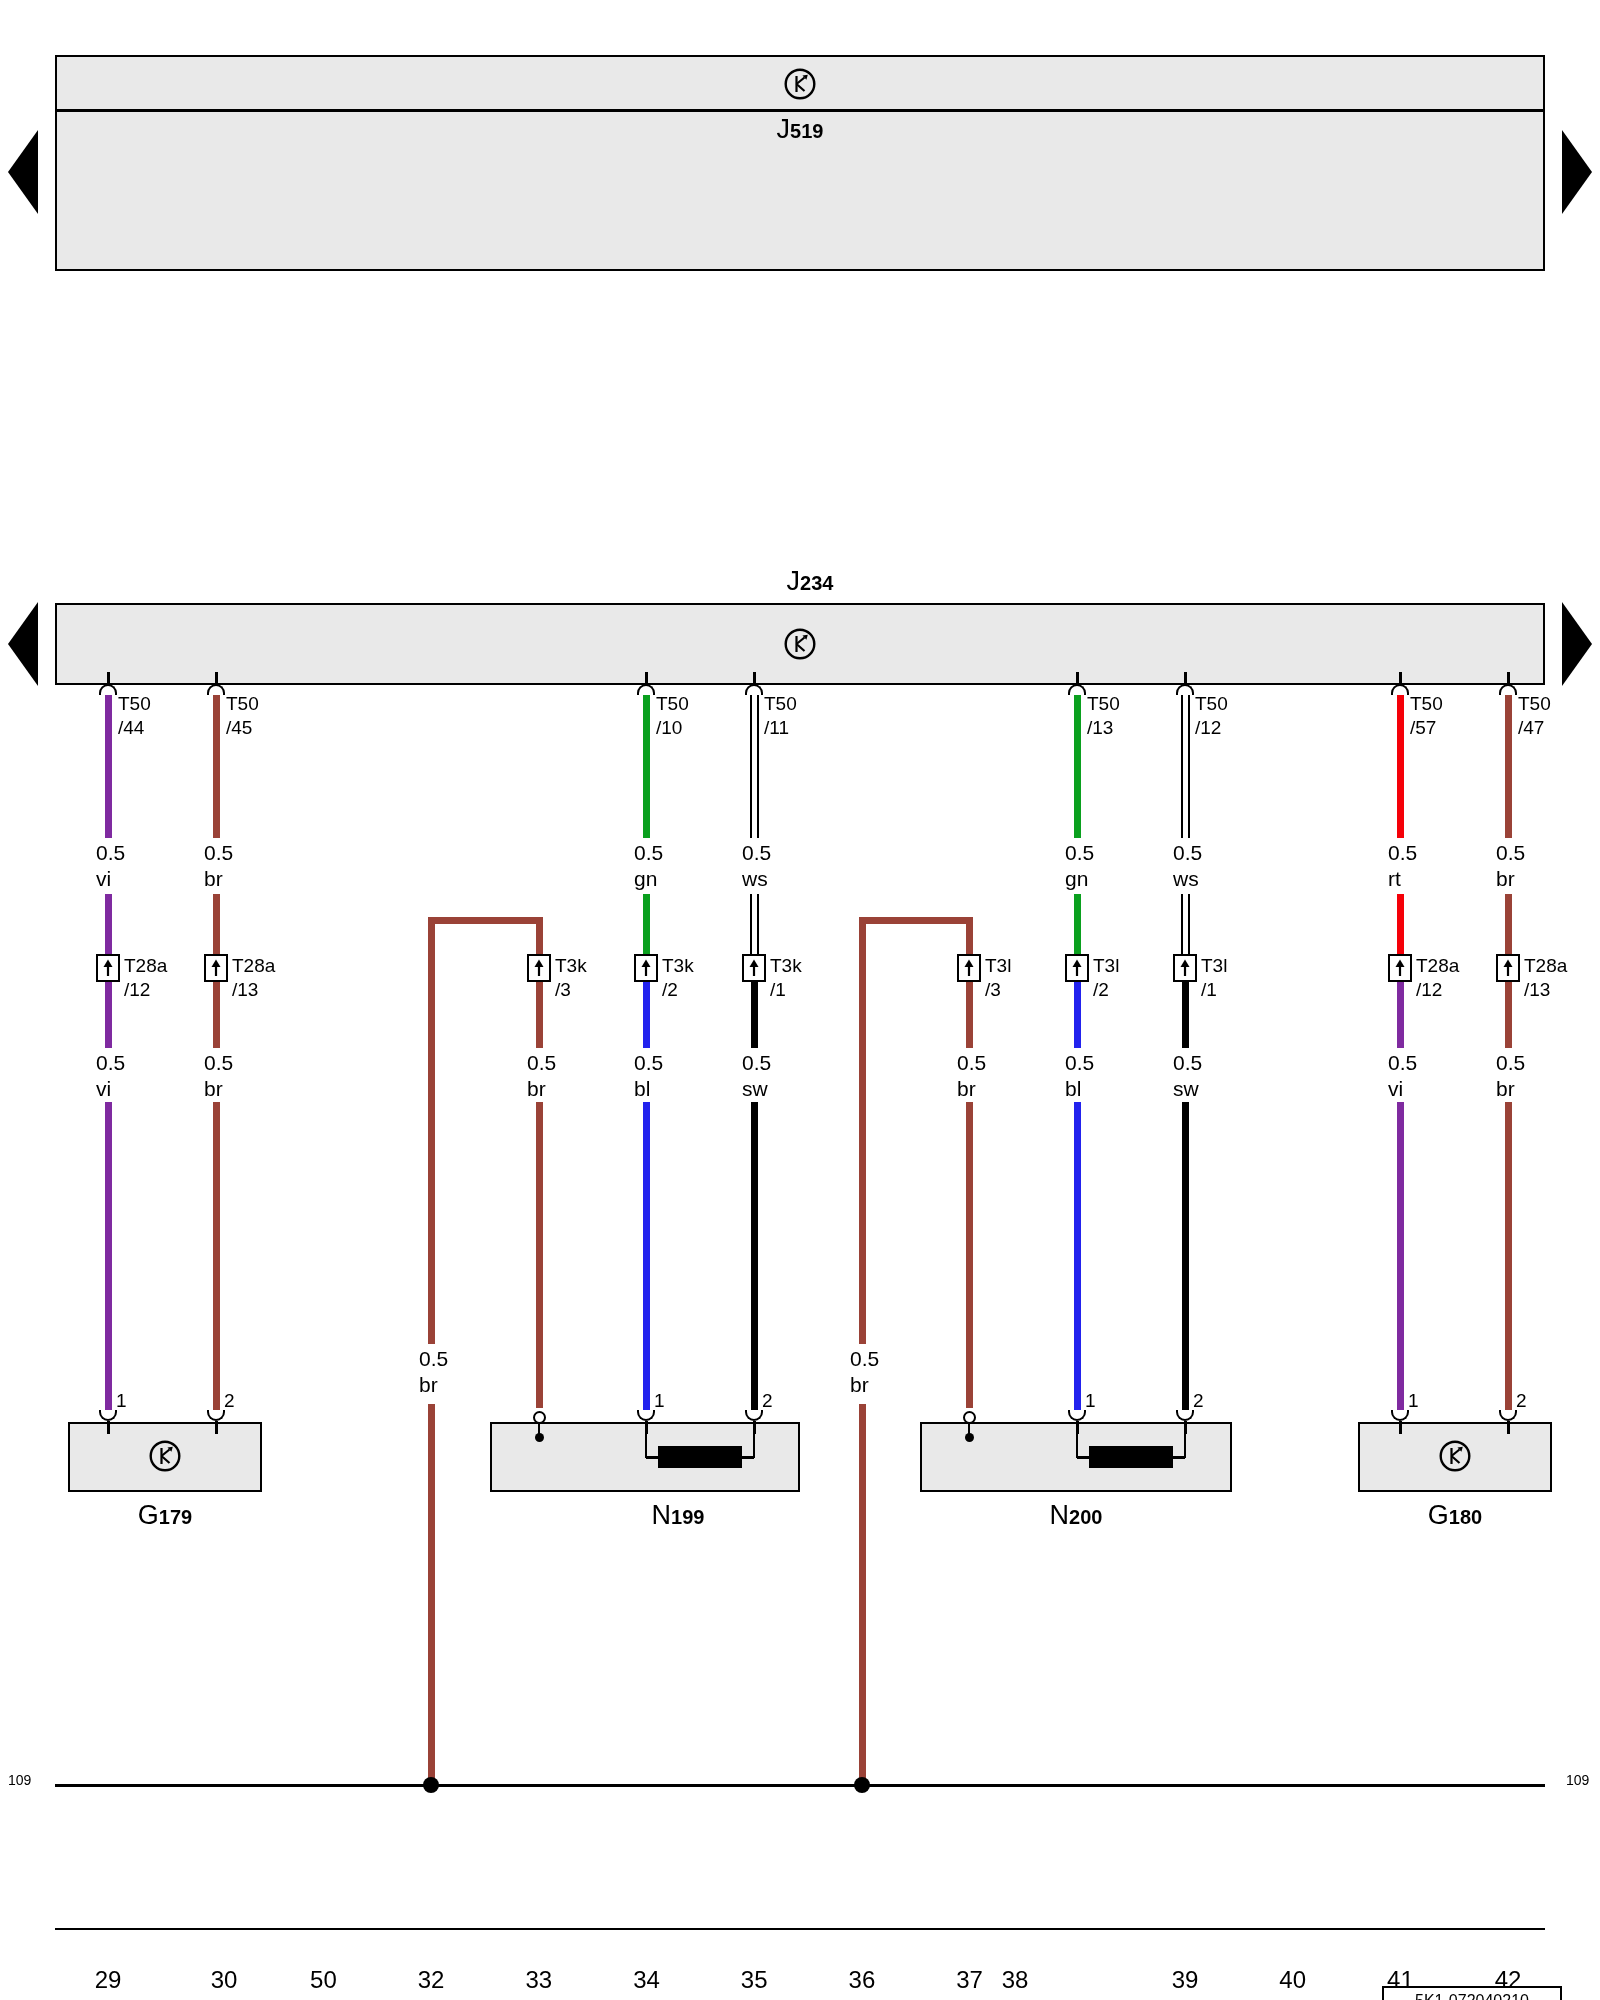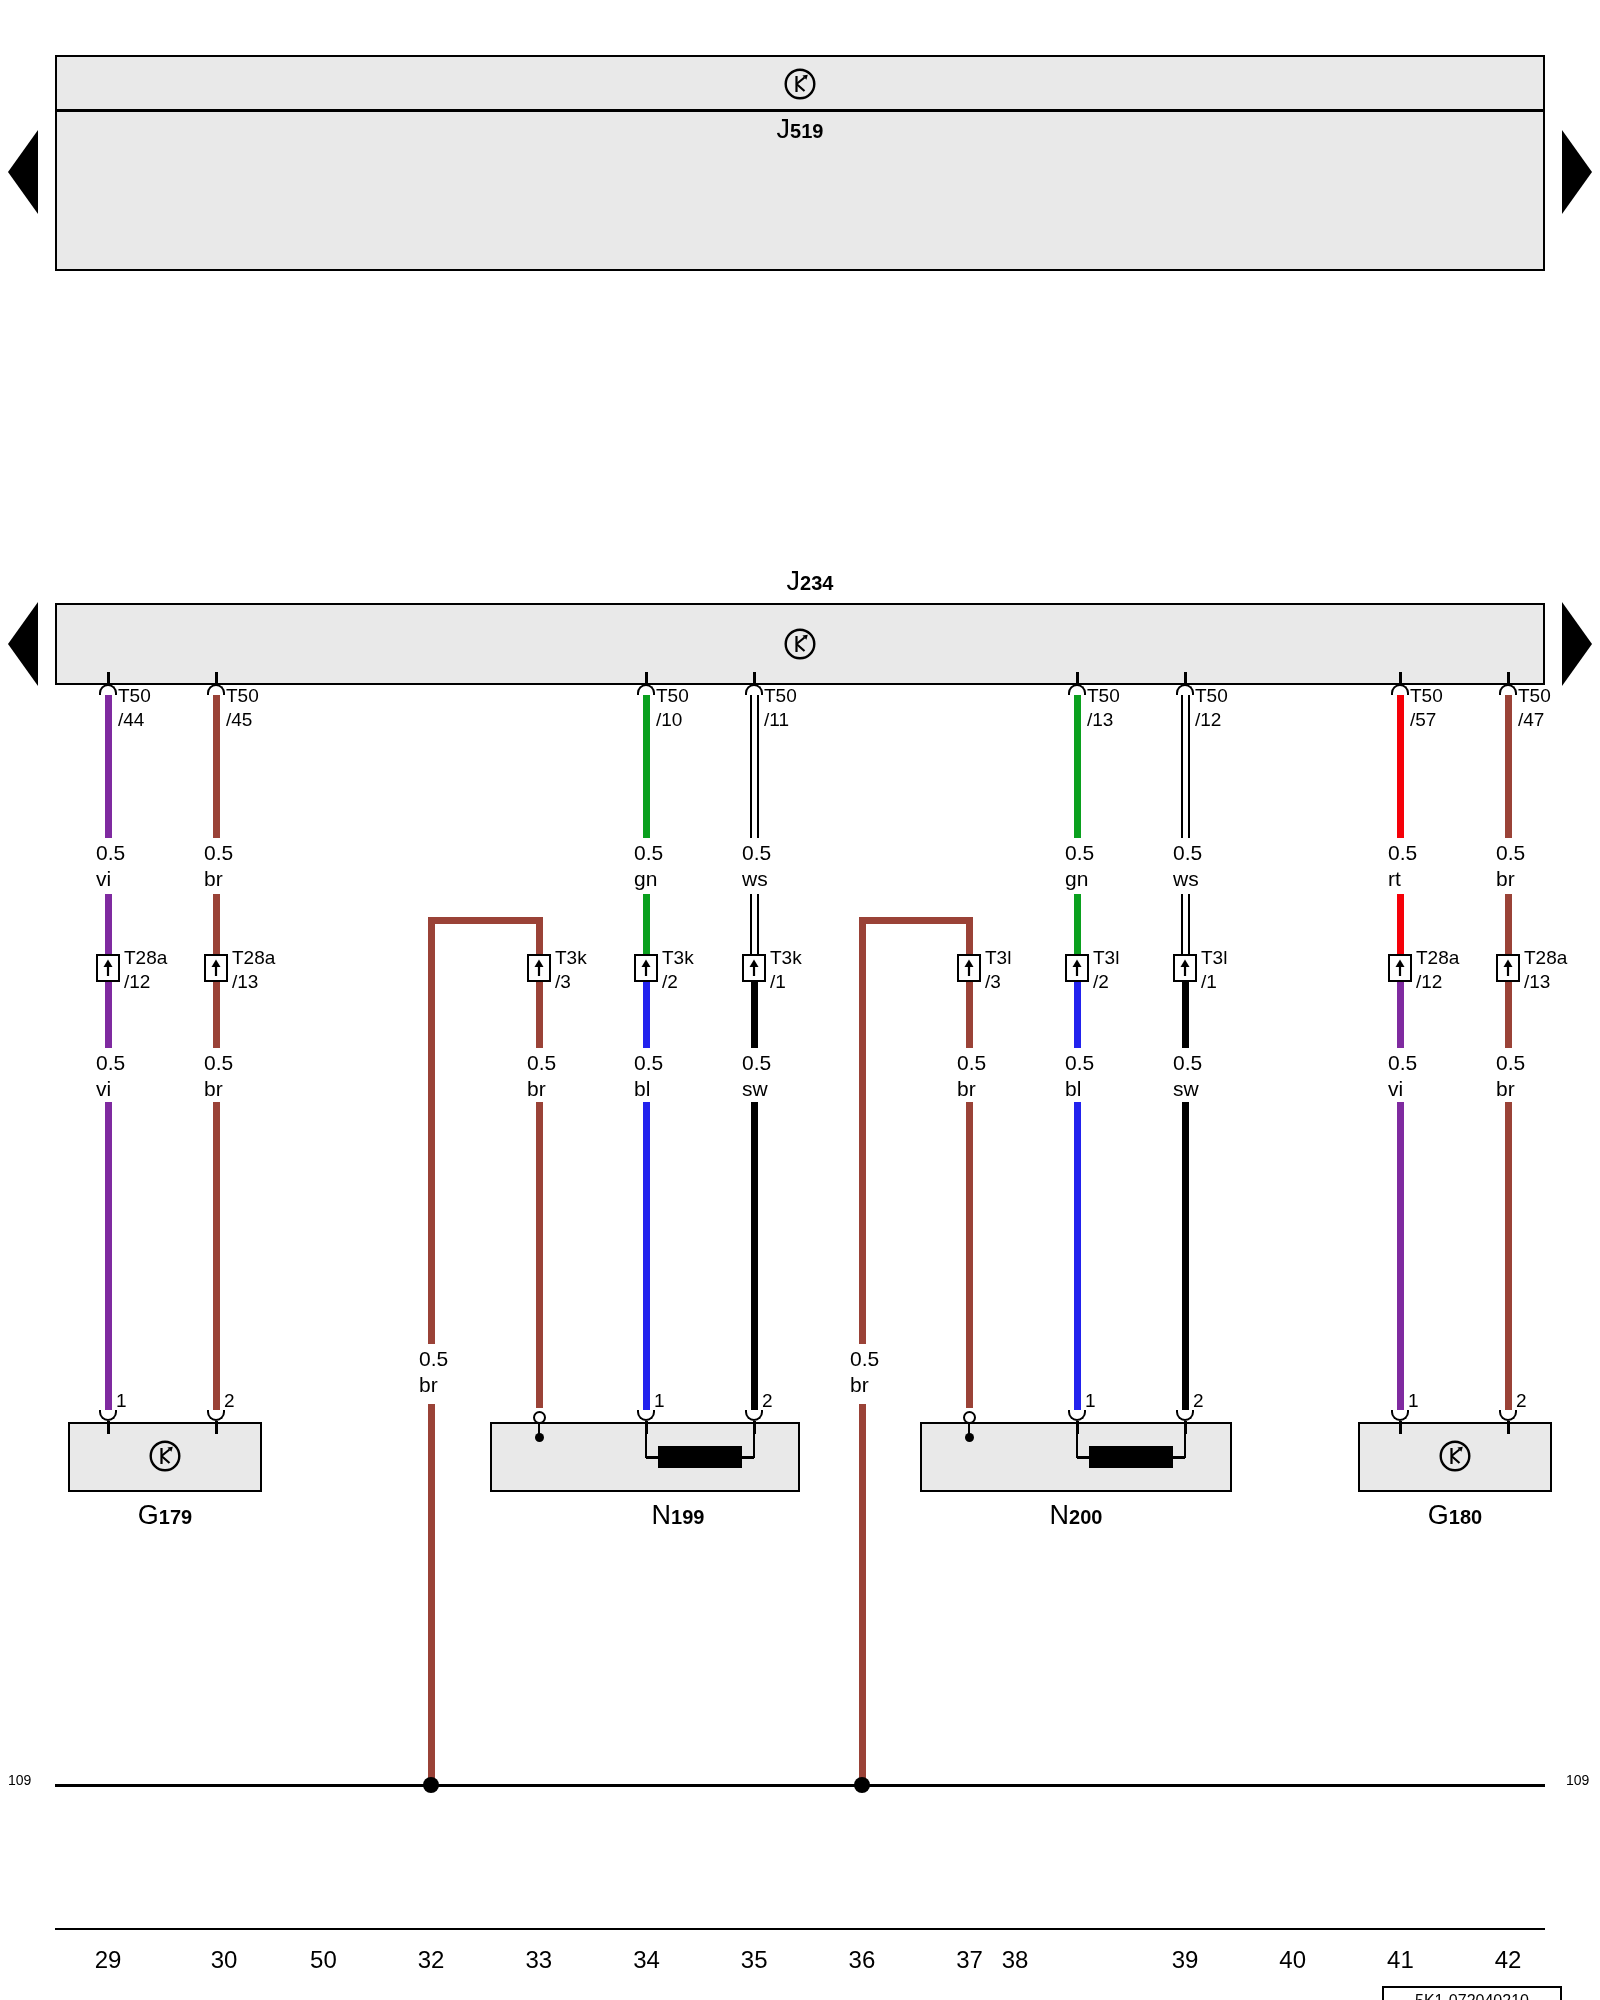--- a/index.html
+++ b/index.html
@@ -5,25 +5,25 @@
   * { margin:0; padding:0; box-sizing:border-box; }
   html,body { background:#ffffff; }
   #stage {
     position:relative; width:1600px; height:2000px; background:#fff;
     font-family:"Liberation Sans","DejaVu Sans",sans-serif; color:#000; overflow:hidden;
   }
   .module-box { position:absolute; background:#e9e9e9; border:2.5px solid #000; }
   .blk  { position:absolute; background:#000; }
   .wire { position:absolute; }
   .lbl  { position:absolute; font-size:21px; line-height:1.24; white-space:pre; }
-  .small-lbl { position:absolute; font-size:19px; line-height:1.26; white-space:pre; }
+  .small-lbl { position:absolute; font-size:19px; line-height:1.26; white-space:pre;margin-top:8px; }
   .pin-num  { position:absolute; font-size:19px; }
   .desig { position:absolute; font-size:27px; transform:translateX(-50%); white-space:nowrap; }
   .desig .num { font-size:20px;font-weight:bold; }
-  .grid-num { position:absolute; font-size:24px; transform:translateX(-50%); }
+  .grid-num { position:absolute; font-size:24px; transform:translateX(-50%);margin-top:20px; }
   .ref-num  { position:absolute; font-size:14px; }
   .arc-down { position:absolute; width:18px; height:11px; border:2.5px solid #000;
               border-bottom:none; border-radius:9px 9px 0 0; background:transparent; }
   .arc-up   { position:absolute; width:18px; height:11px; border:2.5px solid #000;
               border-top:none; border-radius:0 0 9px 9px; background:transparent; }
   .conn-box { position:absolute; width:24px; height:28px; border:2.2px solid #000;
               background:#fff; display:flex; align-items:center; justify-content:center; }
   .k-circ   { position:absolute; width:34px; height:34px; }
   .dot      { position:absolute; width:16px; height:16px; border-radius:50%; background:#000; }
   .open-circ{ position:absolute; width:13px; height:13px; border:2.4px solid #000;

